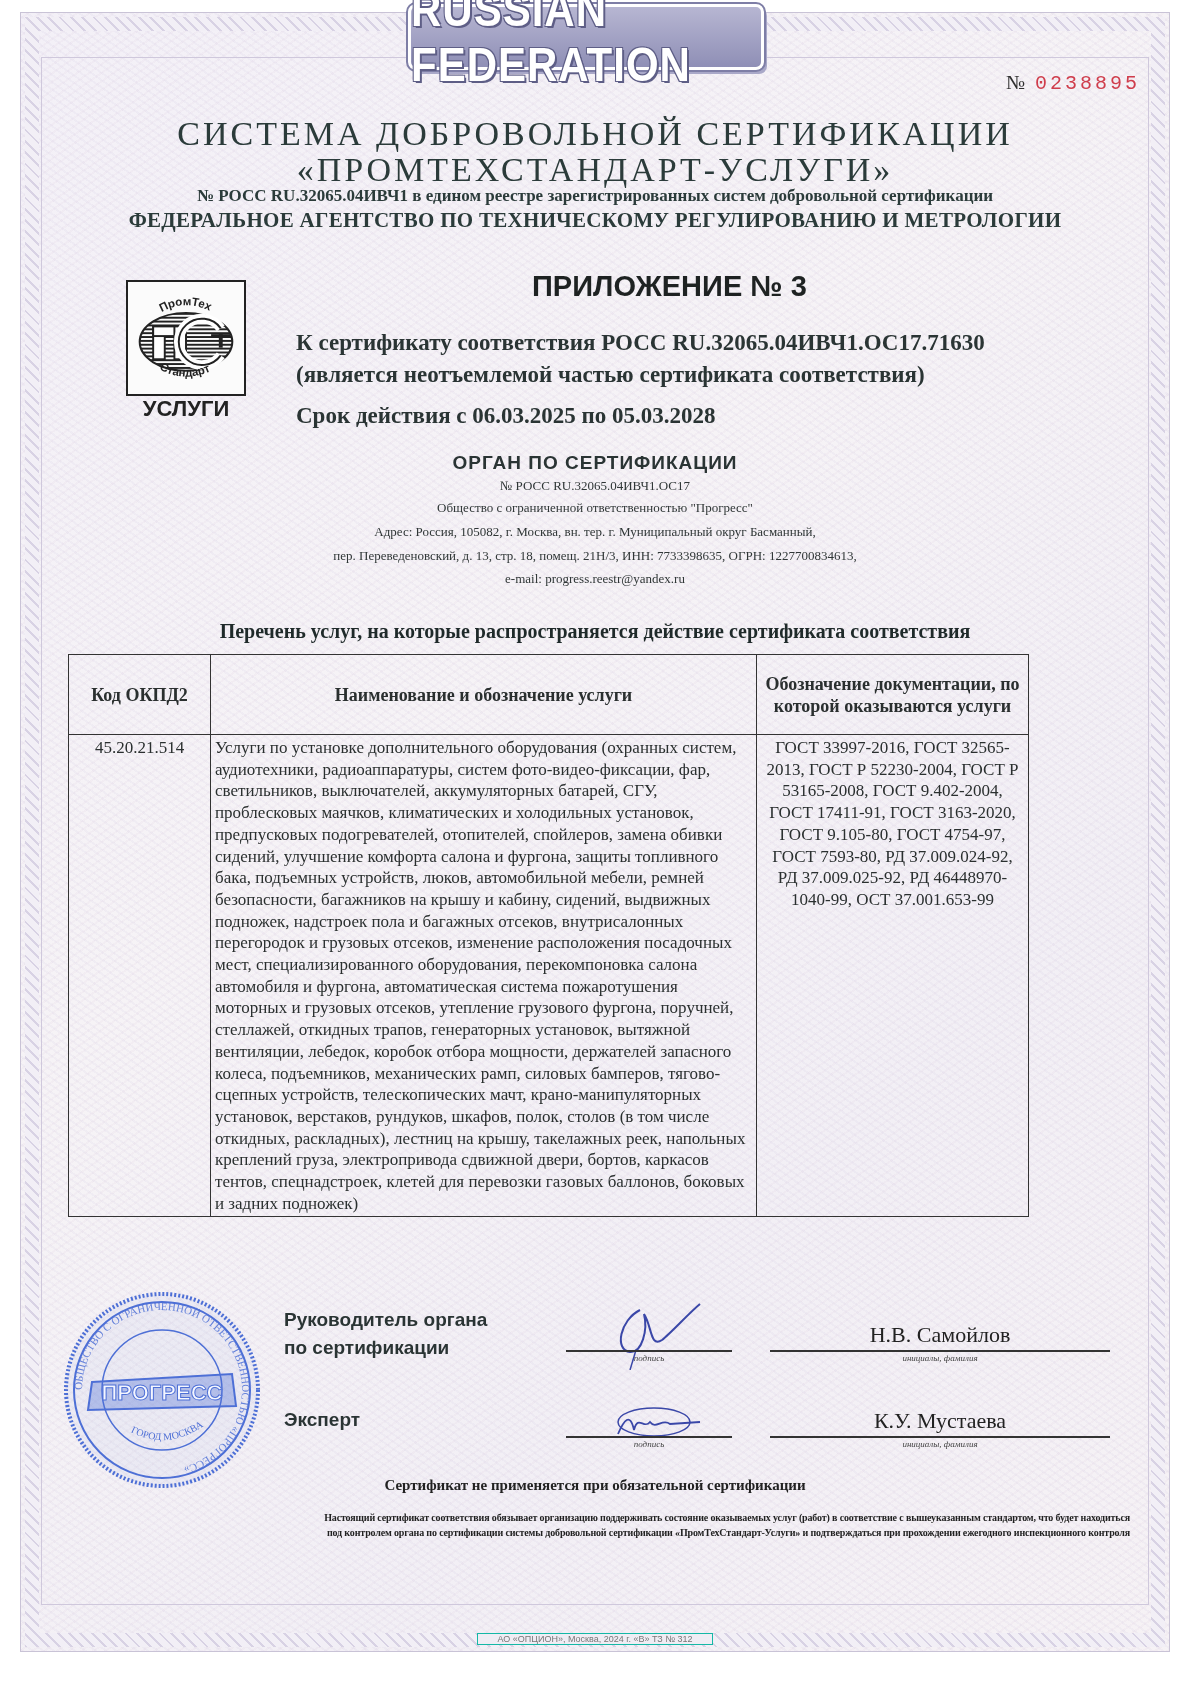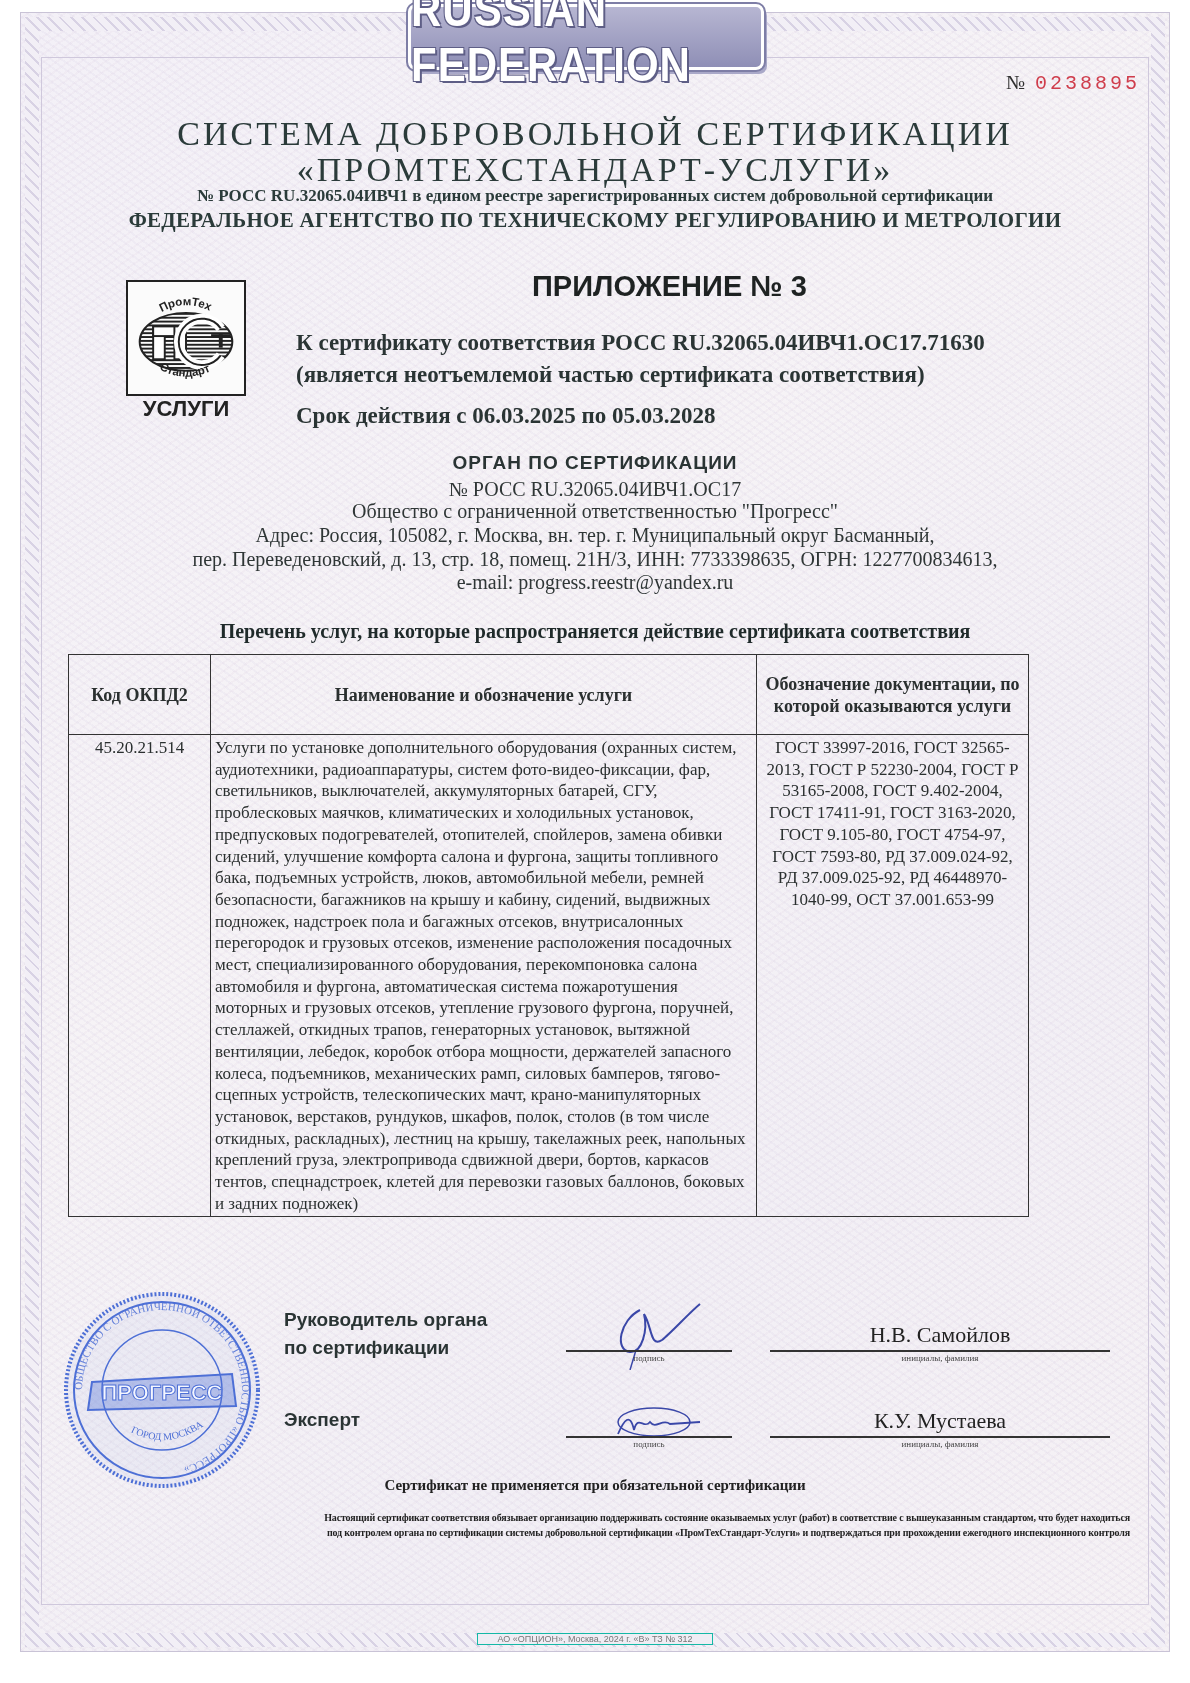--- a/index.html
+++ b/index.html
@@ -51,21 +51,21 @@
   .logo svg { width: 100%; height: 100%; }
   .logo-caption { position: absolute; left: 126px; top: 396px; width: 120px; text-align: center; font-family: "Liberation Sans", sans-serif; font-weight: bold; font-size: 22px; color: #222; }
 
   .annex-title { position: absolute; left: 532px; top: 270px; font-family: "Liberation Sans", sans-serif; font-weight: bold; font-size: 29px; color: #1e2222; }
   .annex-line { position: absolute; left: 296px; font-size: 23px; font-weight: bold; color: #2a3434; }
   .annex-line.l1 { top: 330px; }
   .annex-line.l2 { top: 362px; }
   .annex-line.l3 { top: 403px; }
 
   .body-title { position: absolute; left: 0; right: 0; top: 452px; text-align: center; font-family: "Liberation Sans", sans-serif; font-weight: bold; font-size: 19px; letter-spacing: 1px; color: #2a3434; }
-  .body-line { position: absolute; left: 0; right: 0; text-align: center; font-size: 20px; color: #2f3636; }
+  .body-line { position: absolute; left: 0; right: 0; text-align: center; font-size: 13px; color: #2f3636; }
   .body-line.b1 { top: 478px; }
   .body-line.b2 { top: 500px; }
   .body-line.b3 { top: 524px; }
   .body-line.b4 { top: 548px; }
   .body-line.b5 { top: 571px; }
 
   .list-title { position: absolute; left: 0; right: 0; top: 620px; text-align: center; font-size: 20px; font-weight: bold; color: #1f2a2a; }
 
   table.services {
     position: absolute; left: 68px; top: 654px; width: 961px;
@@ -79,21 +79,21 @@
   table.services td.code { text-align: center; }
   table.services td.docs { text-align: center; }
 
   .seal { position: absolute; left: 62px; top: 1290px; width: 200px; height: 200px; }
 
   .sig-label { position: absolute; left: 284px; font-family: "Liberation Sans", sans-serif; font-weight: bold; font-size: 19px; color: #2a3434; line-height: 28px; }
   .sig-label.s1 { top: 1306px; }
   .sig-label.s2 { top: 1406px; }
 
   .sign-line { position: absolute; height: 1.5px; background: #333; }
-  .sign-caption { position: absolute; font-size: 9px; color: #444; text-align: center; }
+  .sign-caption { position: absolute; font-size: 9px; color: #444; text-align: center; font-style: italic; }
   .sign-name { position: absolute; font-size: 22px; color: #222; text-align: center; }
   .signature { position: absolute; }
 
   .not-mandatory { position: absolute; left: 0; right: 0; top: 1477px; text-align: center; font-size: 15px; font-weight: bold; color: #222; }
   .fine-print { position: absolute; left: 60px; right: 60px; top: 1510px; text-align: right; font-size: 10px; font-weight: bold; color: #222; line-height: 15px; letter-spacing: -0.15px; }
 
   .printer-mark { position: absolute; left: 0; right: 0; top: 1628px; text-align: center; }
   .printer-mark span { display: inline-block; font-family: "Liberation Sans", sans-serif; font-size: 9px; color: #777; background: #efedf4; border: 1px solid #14b8a6; padding: 0 20px; }
 </style>
 </head>

